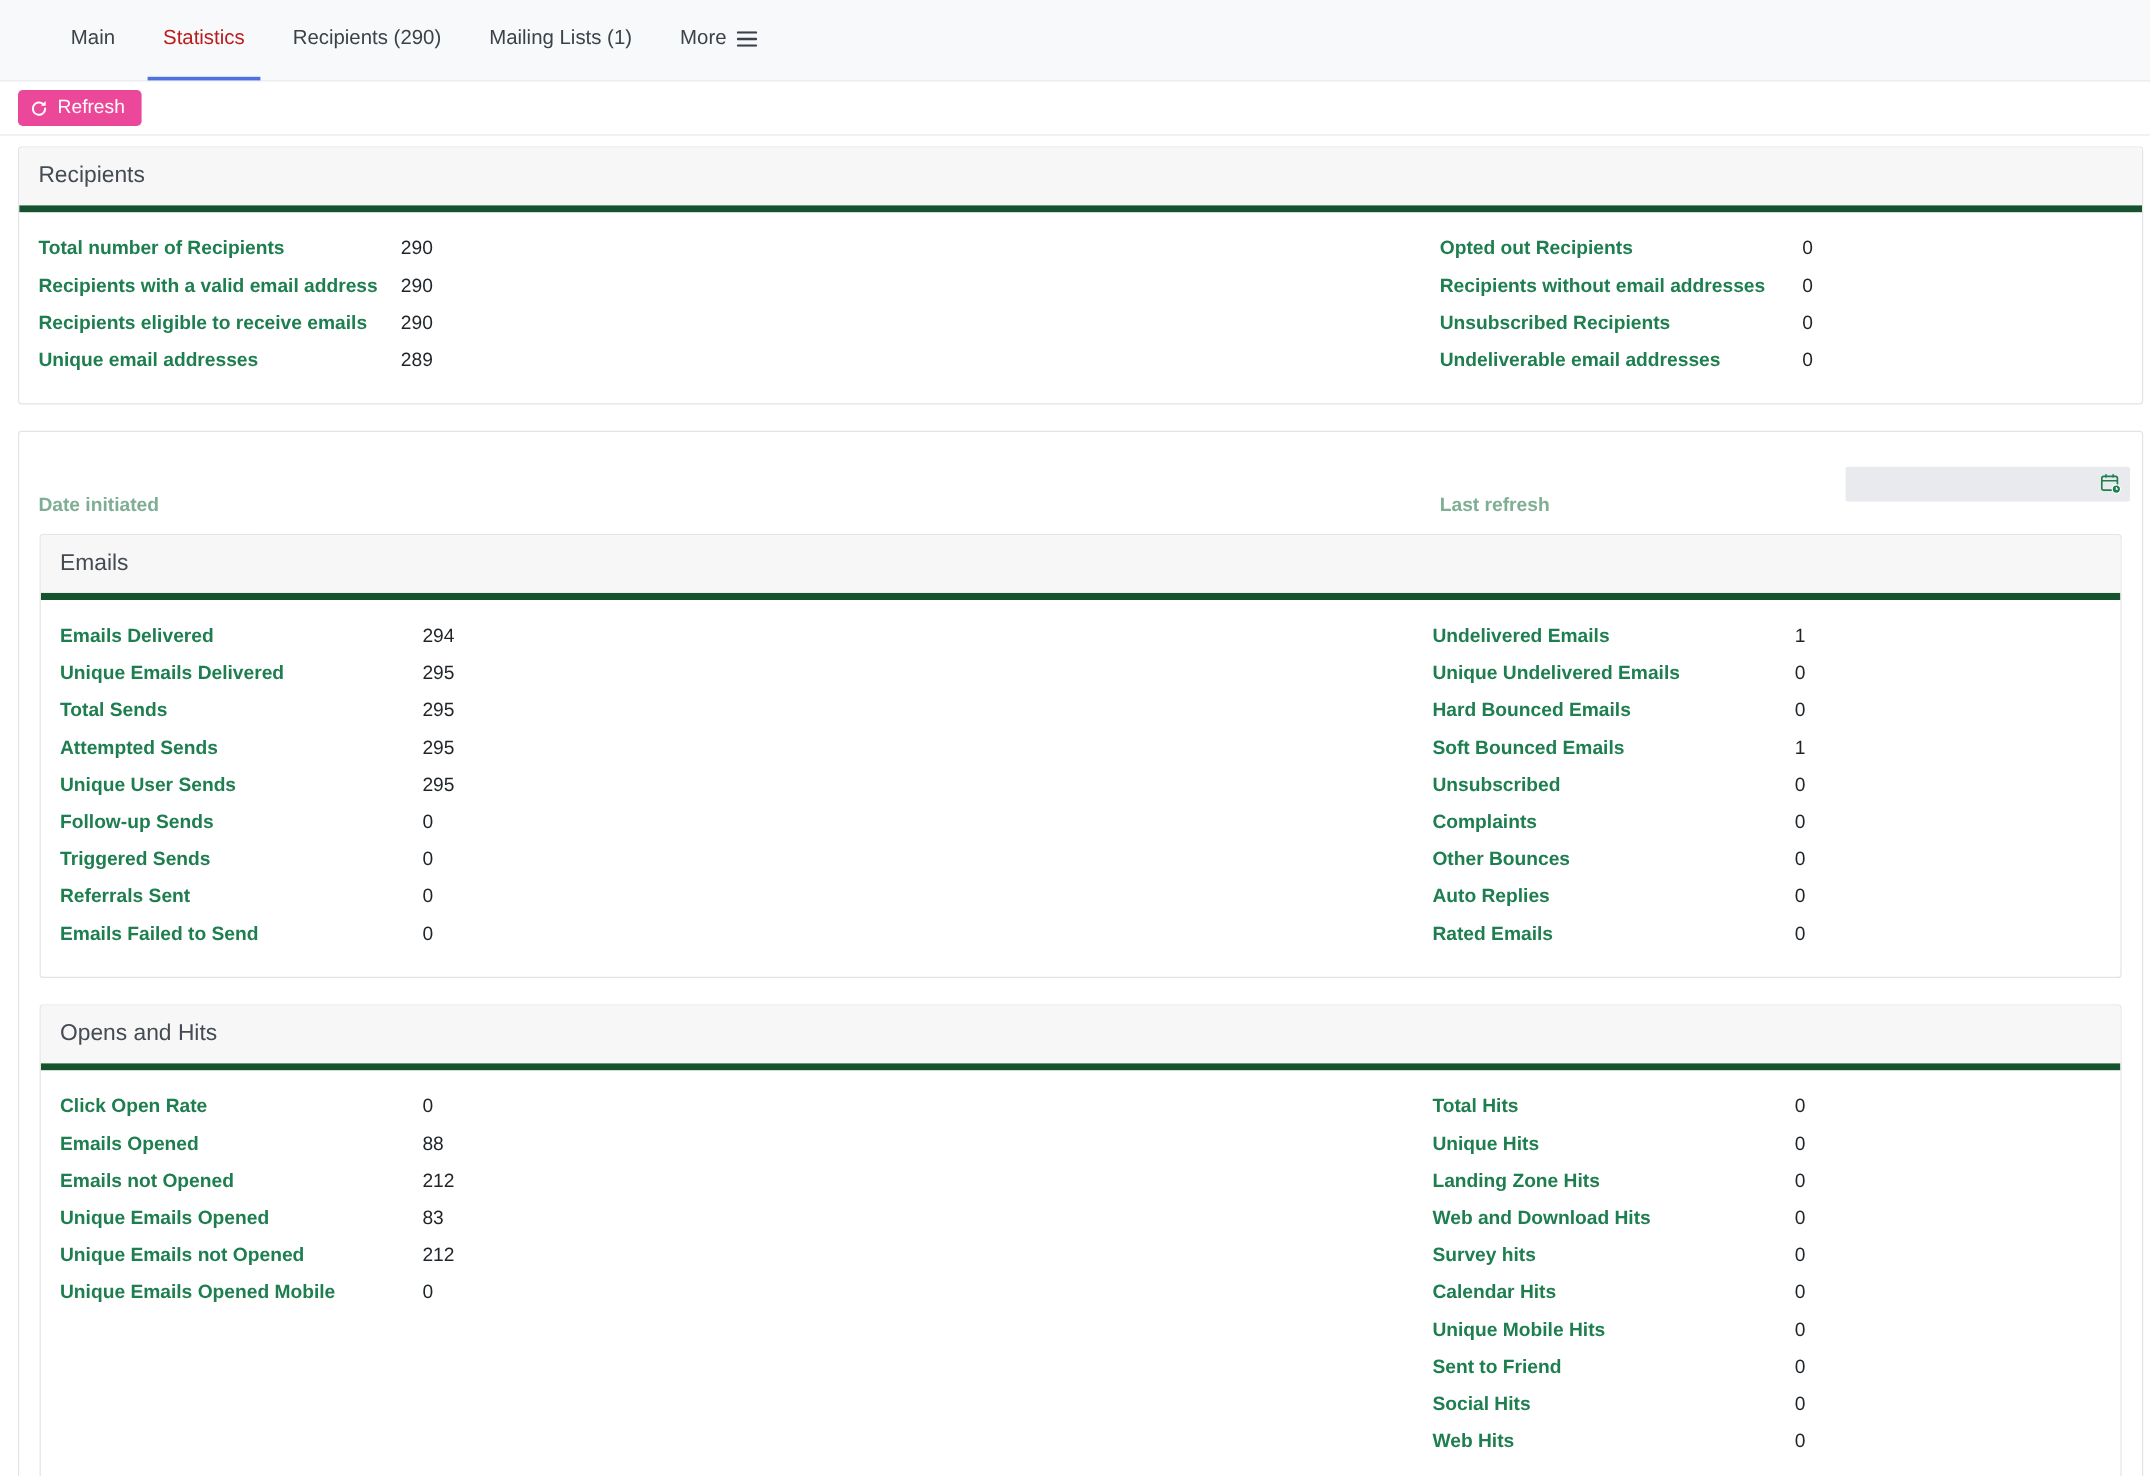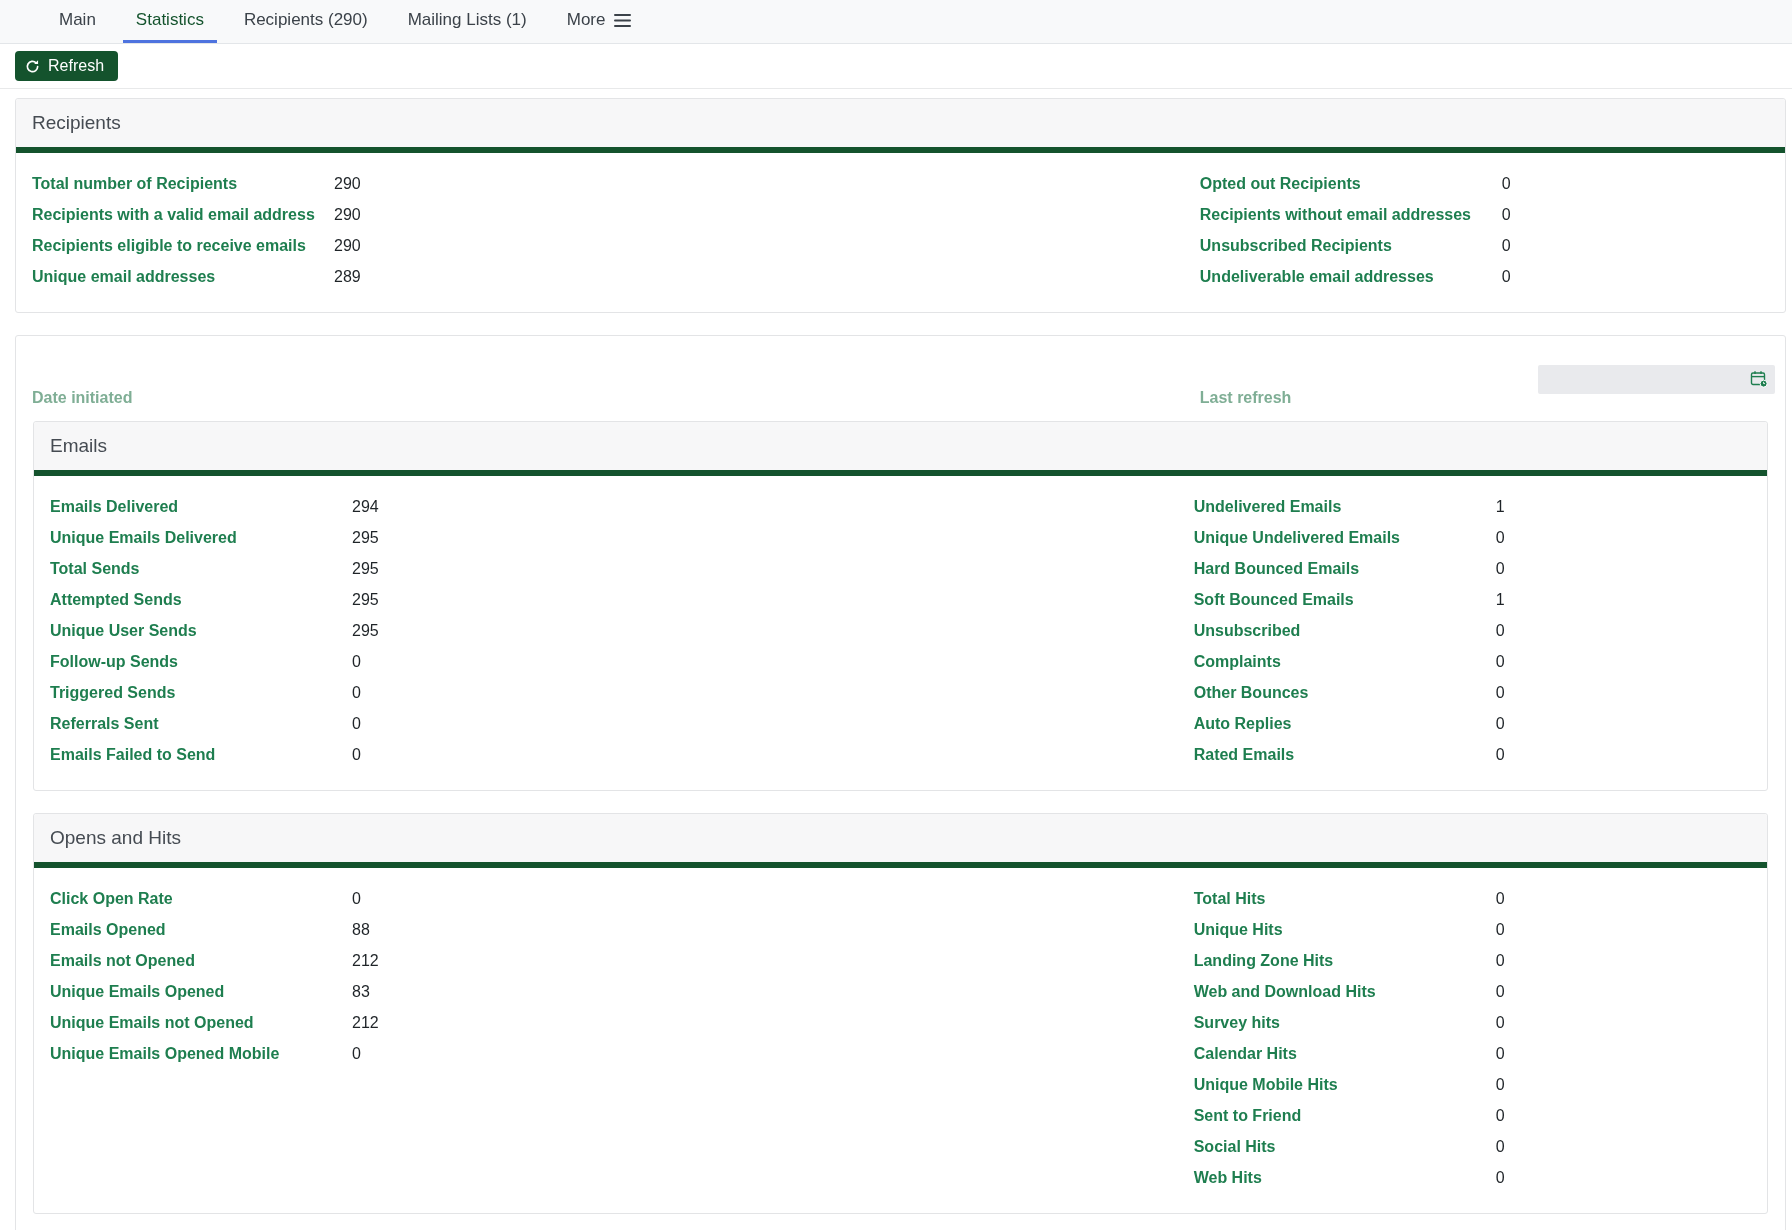--- a/index.html
+++ b/index.html
@@ -8,58 +8,58 @@
     overflow: hidden;
     background: #ffffff;
     font-family: "Liberation Sans", sans-serif;
     color: #212529;
   }
 
   
   .tabbar {
     display: flex;
     align-items: stretch;
-    height: 44px;
+    height: 68px;
     background: #f8f9fa;
     border-bottom: 1px solid #e3e6e9;
     padding-left: 46px;
     gap: 14px;
   }
   .tab {
     display: flex;
     align-items: center;
     gap: 9px;
     padding: 0 13px;
     font-size: 17px;
     color: #3b4249;
     cursor: pointer;
     border-bottom: 3px solid transparent;
     white-space: nowrap;
   }
   .tab.active {
     border-bottom-color: #4e73df;
-    color: #14532d;
+    color: #b91c1c;
     font-weight: 500;
   }
   .burger-icon { display: inline-flex; align-items: center; }
 
   
   .toolbar {
     height: 45px;
     display: flex;
     align-items: center;
     padding-left: 15px;
     border-bottom: 1px solid #e8e9ea;
     background: #ffffff;
   }
   .refresh-btn {
     display: inline-flex;
     align-items: center;
     gap: 8px;
-    background: #14532d;
+    background: #ec4899;
     color: #ffffff;
     border: none;
     border-radius: 4px;
     padding: 6px 14px 6px 10px;
     font-size: 16px;
     font-weight: 500;
     font-family: inherit;
     cursor: pointer;
   }
   .refresh-icon { display: inline-flex; align-items: center; }

